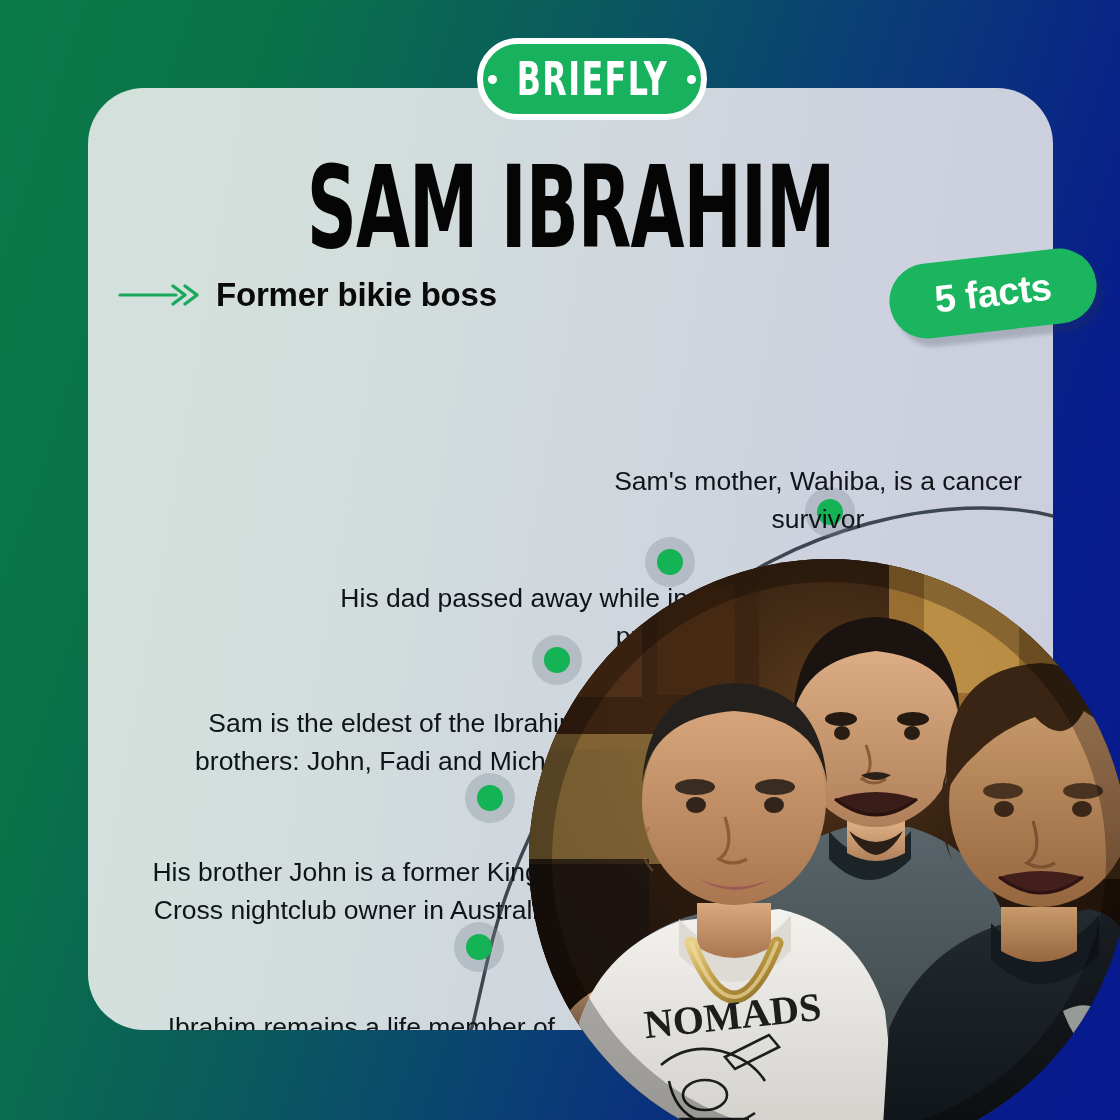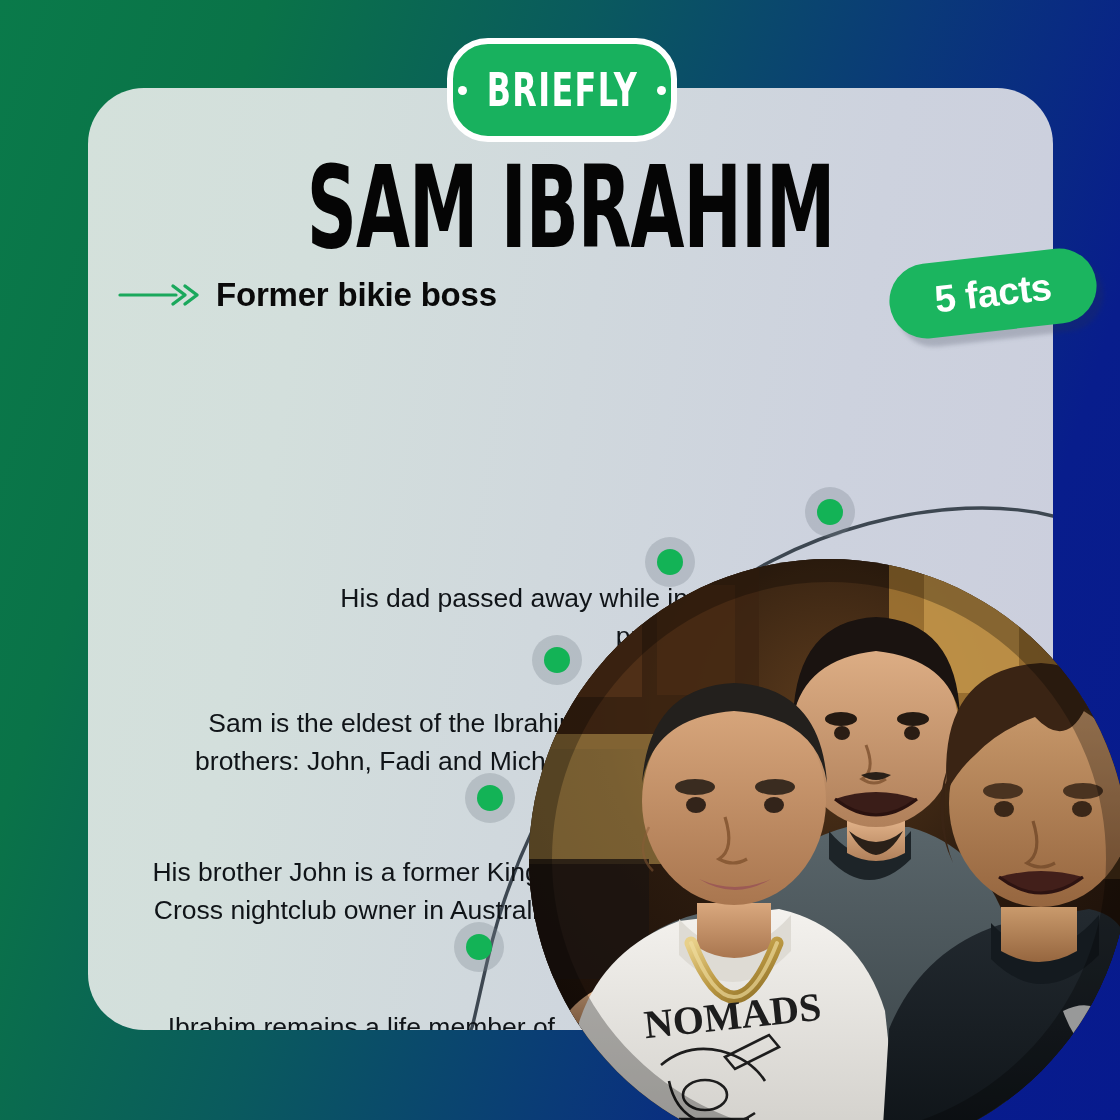--- a/index.html
+++ b/index.html
@@ -20,22 +20,22 @@
     left:88px; top:88px;
     width:965px; height:942px;
     border-radius:56px;
     background:linear-gradient(100deg,#d4e1db 0%, #d3dfdc 22%, #d0d8dd 48%, #cdd2de 72%, #cbcedd 100%);
     overflow:hidden;
     padding-left:29px;
   }
 
   
   .logo-wrap {
-    position:absolute; left:447px; top:38px;
-    width:230px; height:104px;
+    position:absolute; left:477px; top:38px;
+    width:230px; height:82px;
     z-index:40;
   }
   .logo-pill {
     position:absolute; inset:0;
     background:#18b15e;
     border:6px solid #ffffff;
     border-radius:41px;
     display:flex; align-items:center; justify-content:center;
     gap:14px;
   }
@@ -175,20 +175,21 @@
       <g>
         <circle class="halo" cx="402" cy="710" r="25"></circle>
         <circle class="dot-core" cx="402" cy="710" r="13"></circle>
       </g>
       <g>
         <circle class="halo" cx="391" cy="859" r="25"></circle>
         <circle class="dot-core" cx="391" cy="859" r="13"></circle>
       </g>
     </svg>
 
+    <div class="fact fact-1">Sam's mother, Wahiba, is a cancer survivor</div>
     <div class="fact fact-2">His dad passed away while in prison</div>
     <div class="fact fact-3">Sam is the eldest of the Ibrahim brothers: John, Fadi and Michael</div>
     <div class="fact fact-4">His brother John is a former Kings Cross nightclub owner in Australia</div>
     <div class="fact fact-5">Ibrahim remains a life member of the Nomads Motorcycle Club</div>
 
   </div>
 
   <div class="photo">
     <svg viewBox="0 0 600 600" preserveAspectRatio="xMidYMid slice">
       <defs>

